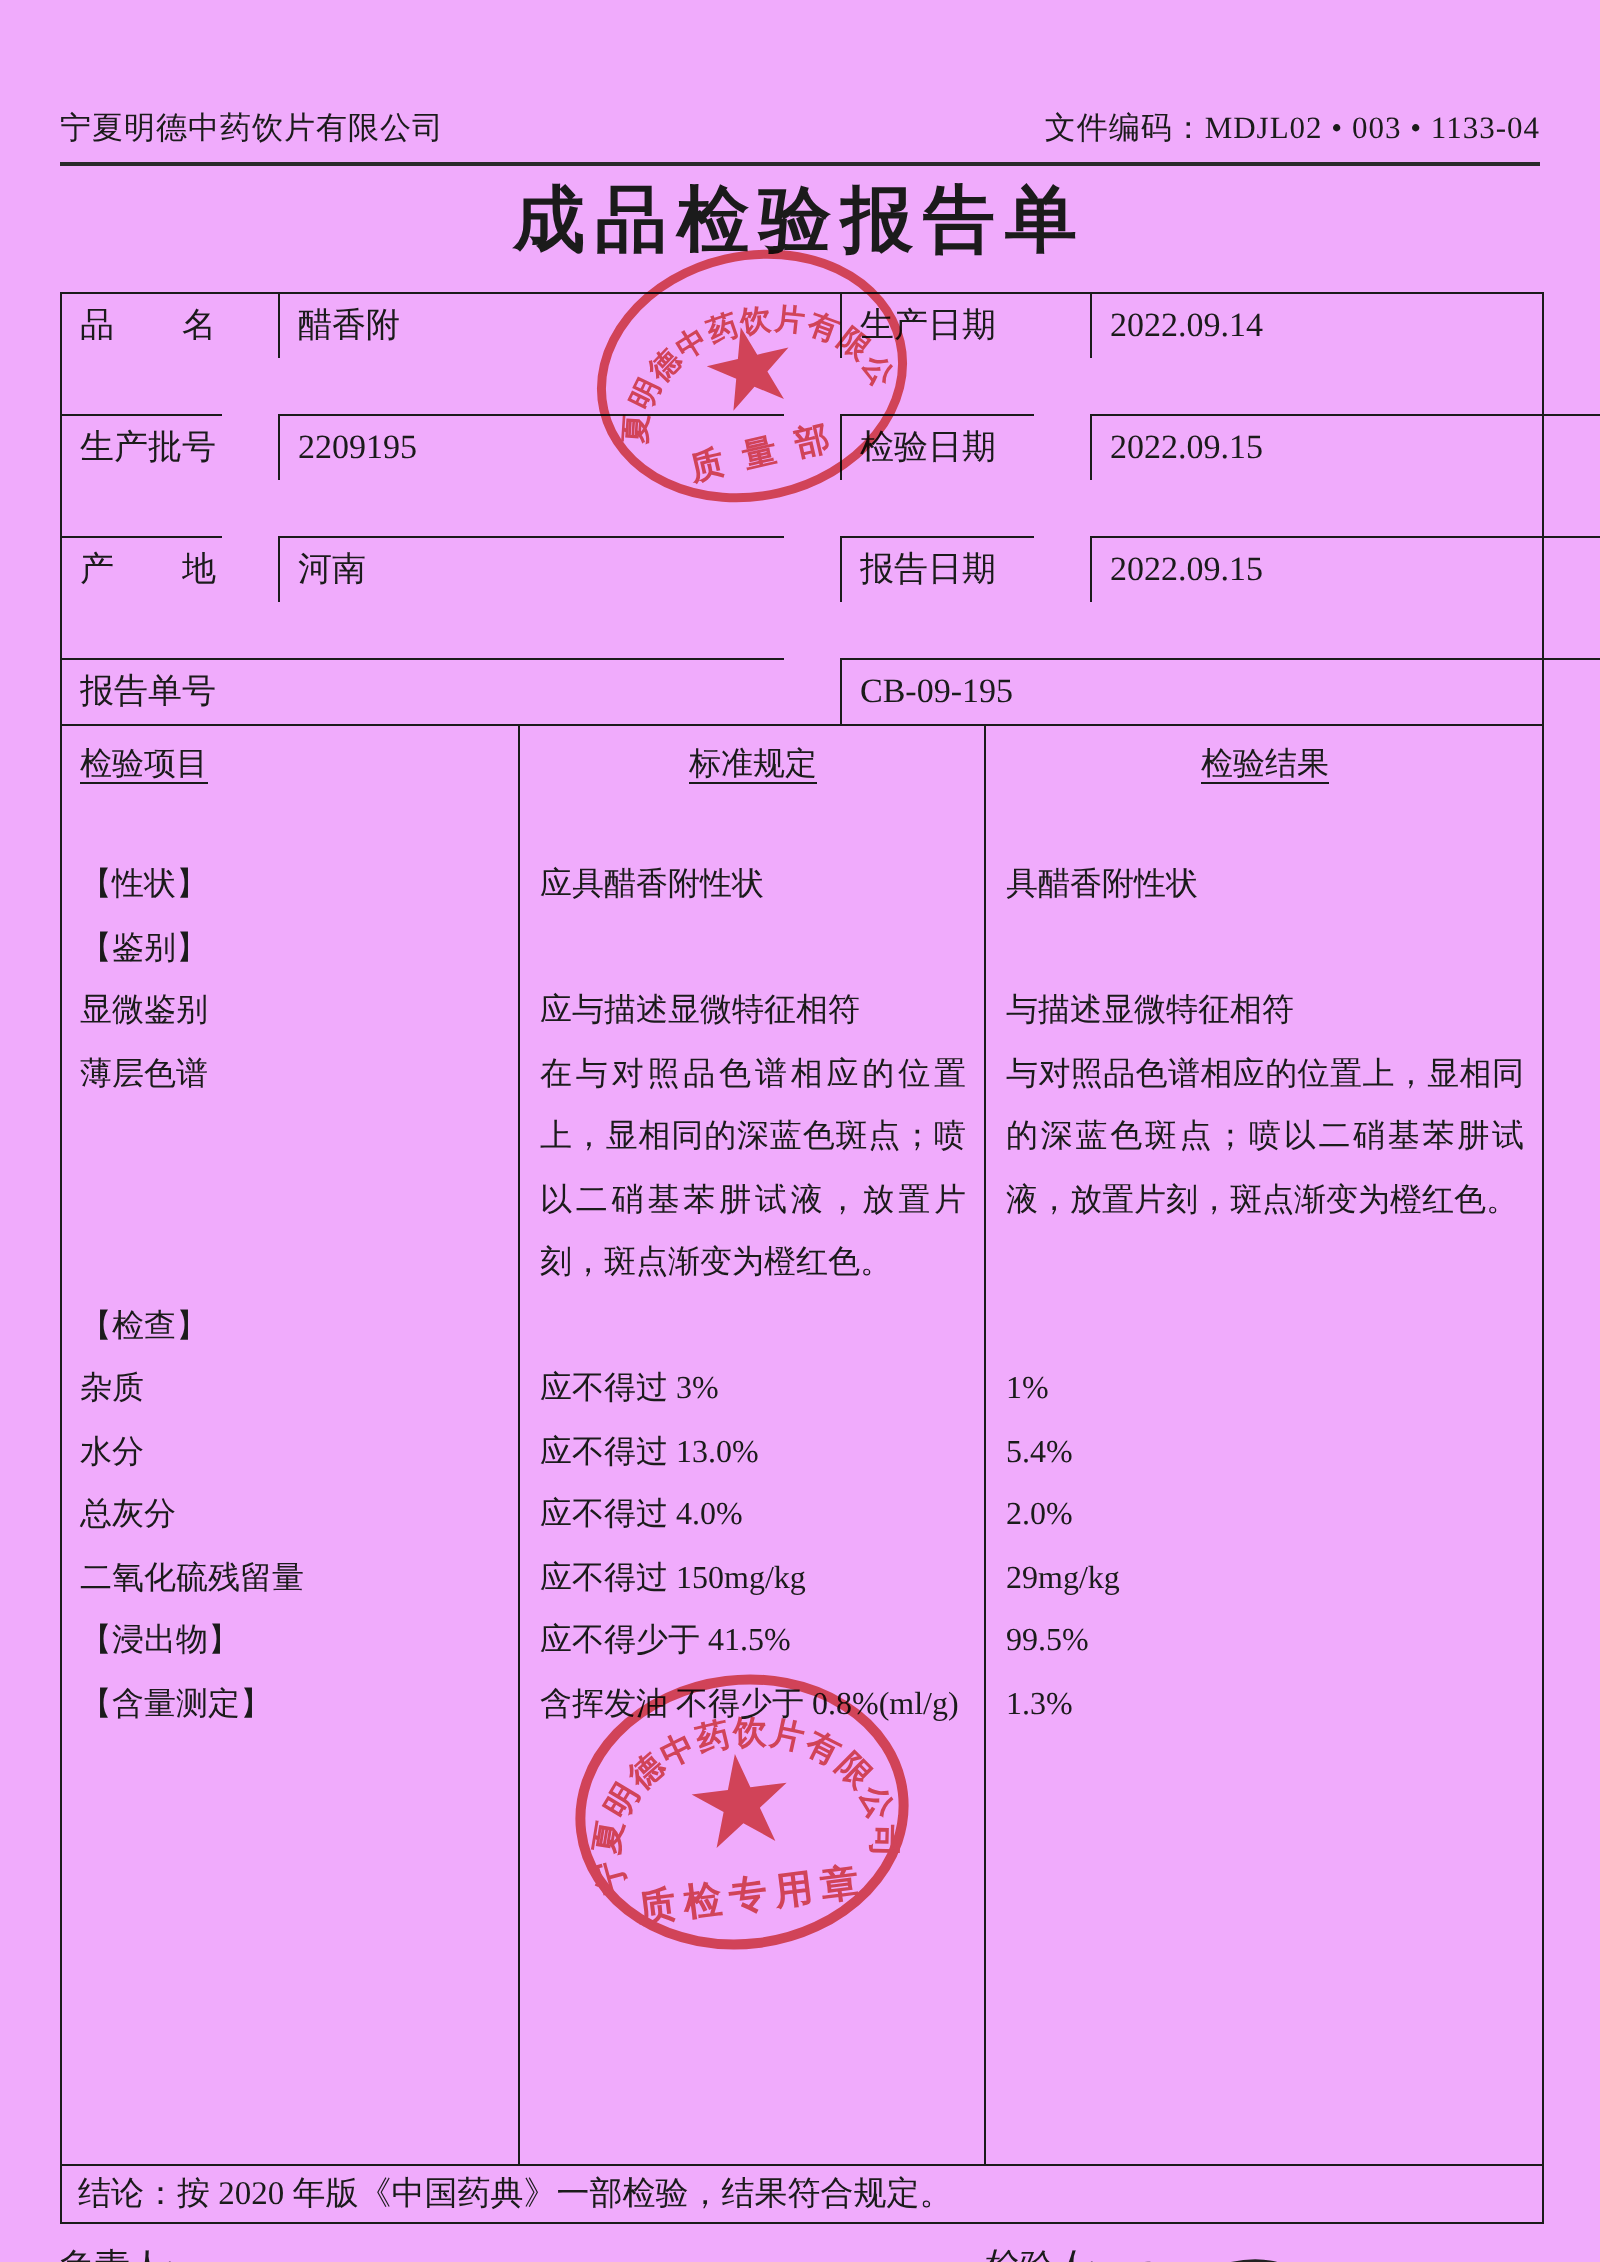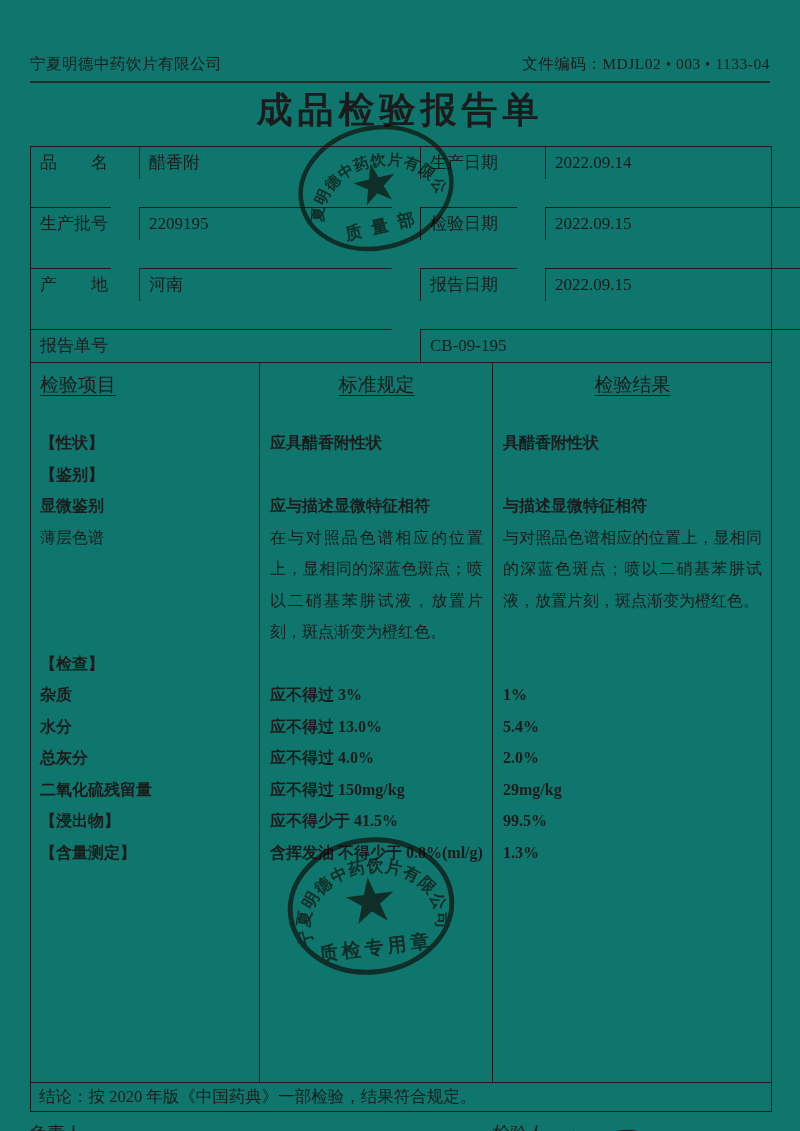--- a/index.html
+++ b/index.html
@@ -1,20 +1,20 @@
 <!DOCTYPE html>
 <html><head>
 <meta charset="utf-8">
 <style>
   html,body{margin:0;padding:0;background:#e8e8e8;}
   .page{
     position:relative;
     width:800px;height:1131px;
     margin:0 auto;
-    background:#0f766e;
+    background:#f0abfc;
     font-family:"Liberation Serif","DejaVu Serif",serif;
     color:#1b1b1b;
     overflow:hidden;
   }
   .inner{width:740px;margin:0 auto;}
 
   
   .doc-header{
     display:flex;justify-content:space-between;align-items:flex-end;
     padding-top:54px;padding-bottom:6px;
@@ -45,26 +45,26 @@
   .info-table .span34{grid-column:3/5;}
 
   
   .main-table{
     width:740px;margin:-1.2px auto 0;
     border:1.5px solid #1b1b1b;
     display:grid;grid-template-columns:228px 233px 279px;
     font-size:16px;
   }
   .main-table .c2,.main-table .c3{border-left:1.2px solid #1b1b1b;}
-  .main-table .th{height:64px;padding-top:9px;box-sizing:border-box;font-size:19px;}
+  .main-table .th{height:64px;padding-top:9px;box-sizing:border-box;font-size:16px;}
   .main-table .th.c1{padding-left:9px;}
   .main-table .th.c2,.main-table .th.c3{text-align:center;}
   .main-table .th span{text-decoration:underline;text-underline-offset:4px;}
   .main-table .cell{line-height:31.5px;}
-  .main-table .sr{height:31.5px;white-space:nowrap;font-weight:bold;}
+  .main-table .sr{height:31.5px;white-space:nowrap;}
   .main-table .c1{padding-left:9px;}
   .main-table .c2,.main-table .c3{padding-left:10px;padding-right:9px;}
   .main-table .tall{height:126px;}
   .main-table .tall.c2,.main-table .tall.c3{text-align:justify;}
   .main-table .fill{height:214px;}
   .main-table .concl{
     grid-column:1/4;border-top:1.2px solid #1b1b1b;
     height:28px;line-height:28px;padding-left:8px;font-size:16.5px;white-space:nowrap;
   }
 

